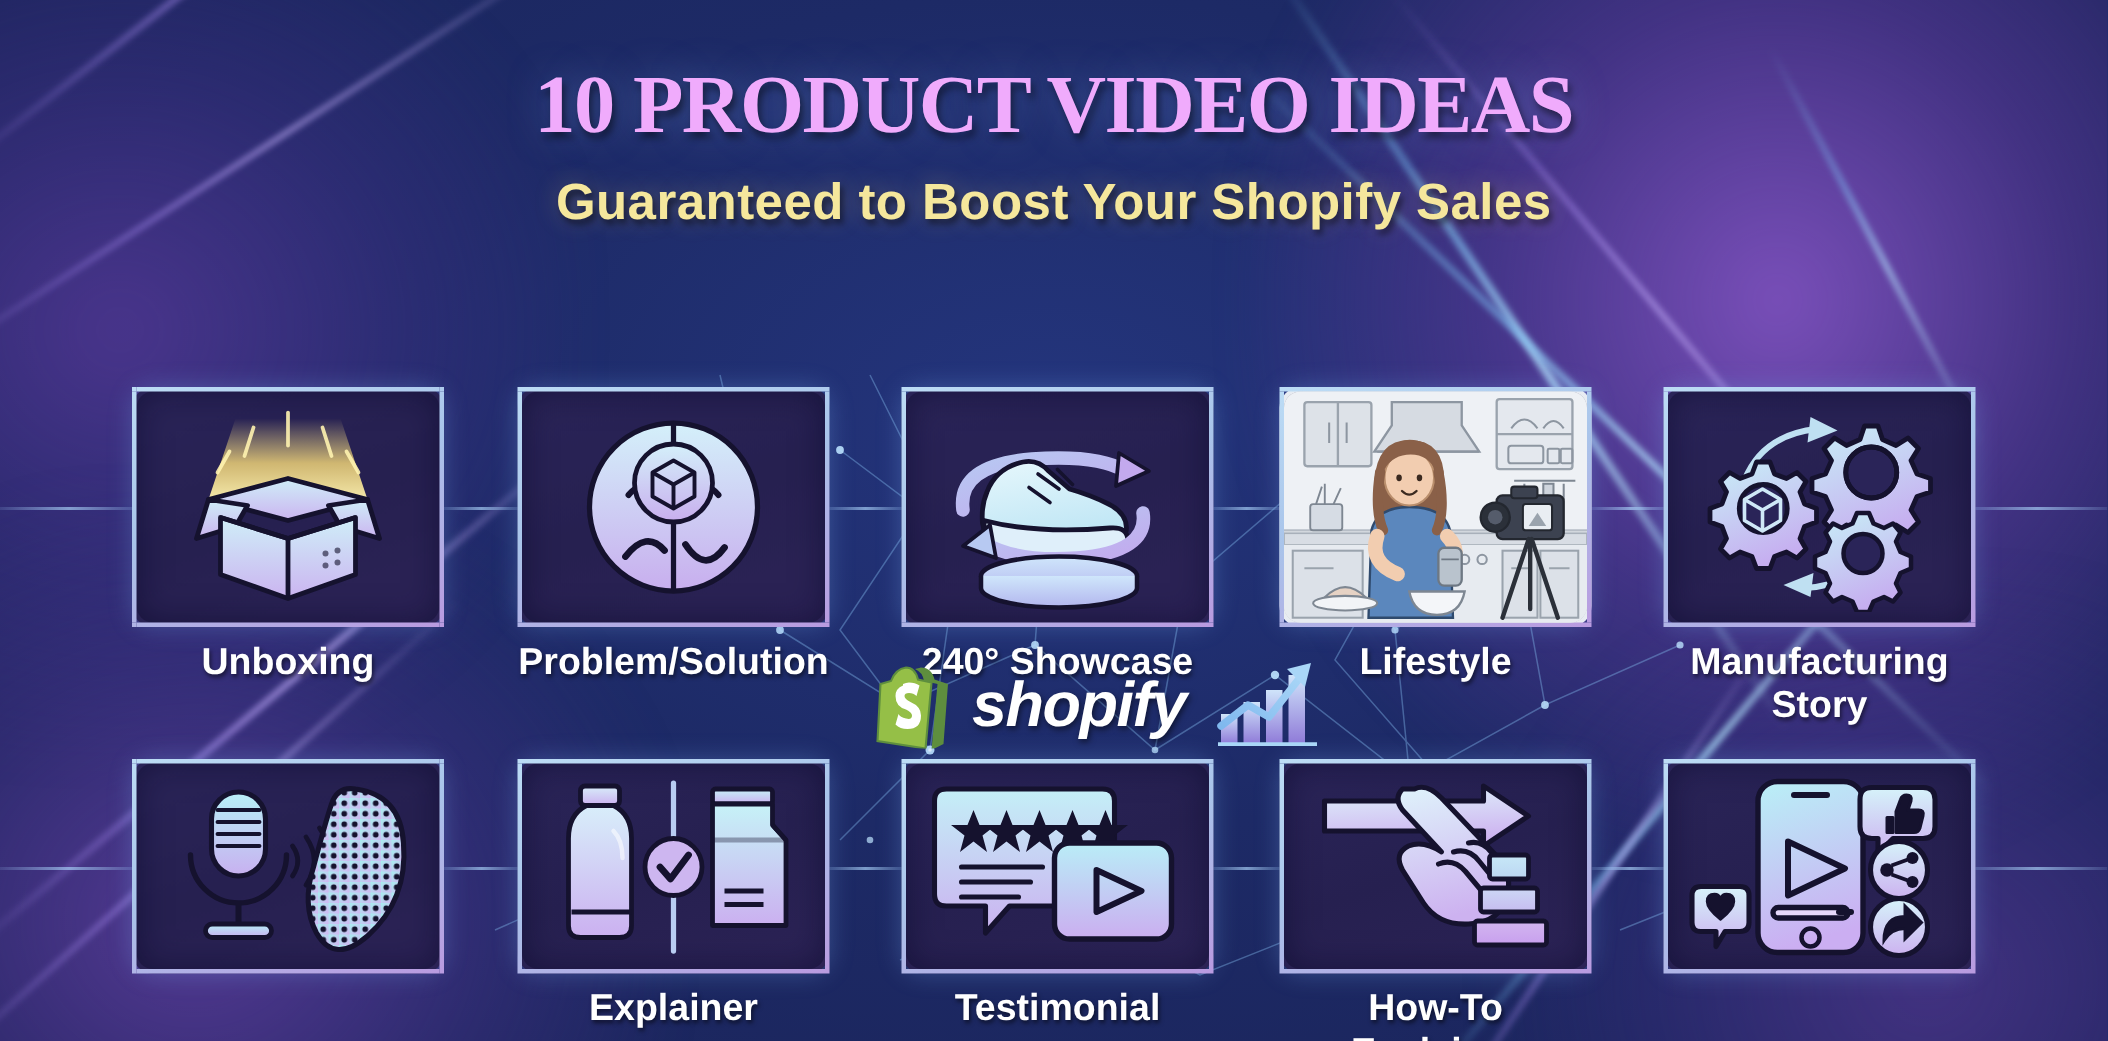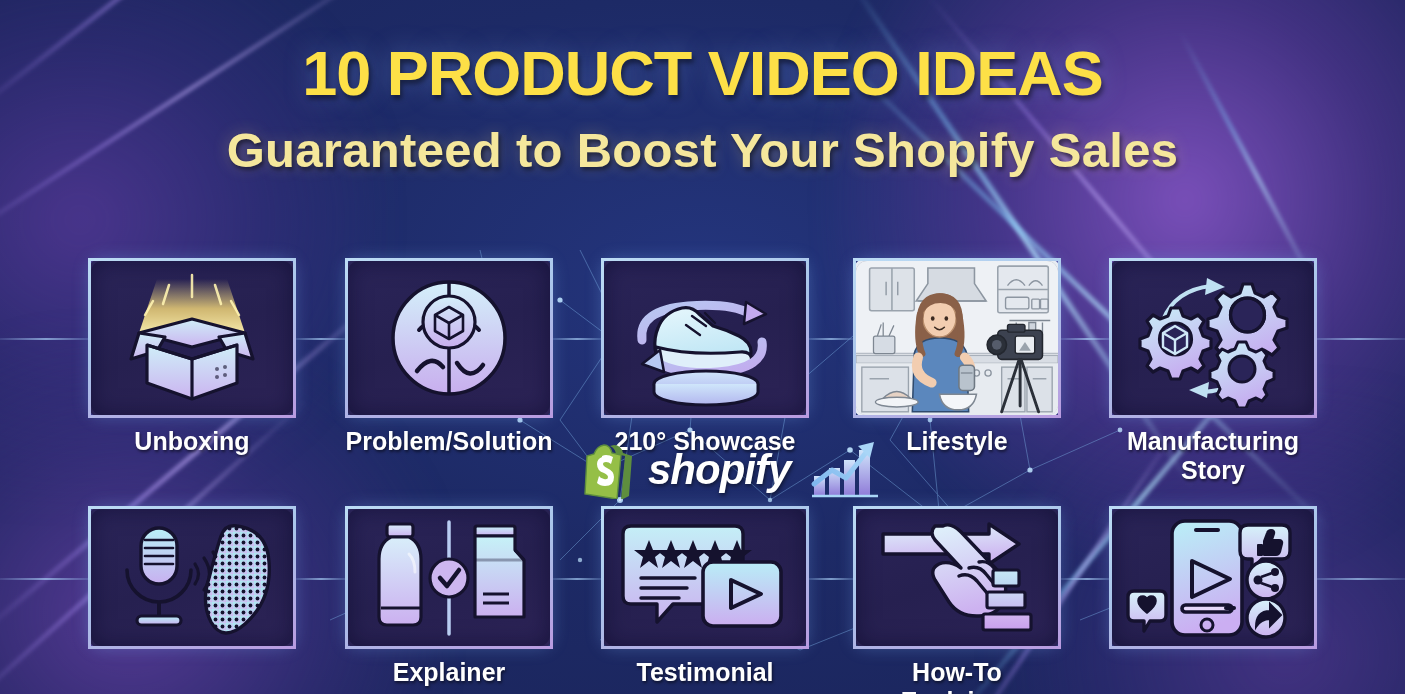--- a/index.html
+++ b/index.html
@@ -54,27 +54,28 @@
   .r7 { right:-120px;top:40px;   width:700px; height:4px;  transform:rotate(44deg); }
   .r8 { right:-100px;bottom:-40px;width:560px;height:4px;  transform:rotate(-50deg); }
   .r9 { right:40px;  bottom:-80px;width:420px;height:3px;  transform:rotate(-56deg); }
   .r10{ left:1180px; top:30px;   width:300px; height:3px;  transform:rotate(62deg); }
 
   .net { position:absolute; inset:0; }
 
   
   .header { position:absolute; left:0; right:0; top:42px; text-align:center; z-index:6; }
   .title {
-    font-size:63px; font-weight:bold; color:#fde047;
+    font-size:55px; font-weight:bold; color:#f0abfc;
     letter-spacing:-1px; line-height:1;
     text-shadow: 2px 4px 5px rgba(0,0,0,.45), 0 0 26px rgba(140,180,255,.35);
+    font-family: Liberation Serif, serif;
   }
   .subtitle {
     margin-top:21px;
-    font-size:49px; font-weight:bold; color:#f5e79c;
+    font-size:34px; font-weight:bold; color:#f5e79c;
     letter-spacing:.3px; line-height:1;
     text-shadow: 2px 3px 4px rgba(0,0,0,.48), 0 0 16px rgba(255,220,120,.28);
   }
 
   
   .grid { position:absolute; left:0; top:0; width:1297px; height:694px; z-index:5; }
   .cell { position:absolute; }
   .card {
     position:relative;
     border-radius:14px;
@@ -308,21 +309,21 @@
         </g>
 
         <path d="M142 74 q4 26 -44 30 q-40 3 -62 -10" fill="none" stroke="#15122e" stroke-width="3"></path>
         <path d="M142 74 q4 26 -44 30 q-40 3 -62 -10" fill="none" stroke="url(#gA)" stroke-width="9" stroke-linecap="round"></path>
         <polygon points="40,82 22,96 44,104" fill="#b7c9f2" stroke="#15122e" stroke-width="2.5" stroke-linejoin="round"></polygon>
 
         <ellipse cx="86" cy="116" rx="52" ry="13" fill="url(#gT)" stroke="#15122e" stroke-width="3"></ellipse>
         <path d="M34 116 v8 a52 13 0 0 0 104 0 v-8" fill="url(#gT)" stroke="#15122e" stroke-width="3"></path>
       </svg>
     </div>
-    <div class="lbl">210° Showcase</div>
+    <div class="lbl">240° Showcase</div>
   </div>
 
   <div class="cell" style="left:853px; top:258px; width:208px;">
     <div class="card photo" style="height:160px;">
       <svg width="208" height="160" viewBox="0 0 208 160">
         <rect width="208" height="160" fill="#eef1f5"></rect>
 
         <g stroke="#9aa3ad" stroke-width="1.6" fill="#dde2e8">
           <rect x="14" y="8" width="46" height="44" rx="2"></rect>
           <line x1="37" y1="8" x2="37" y2="52"></line>

